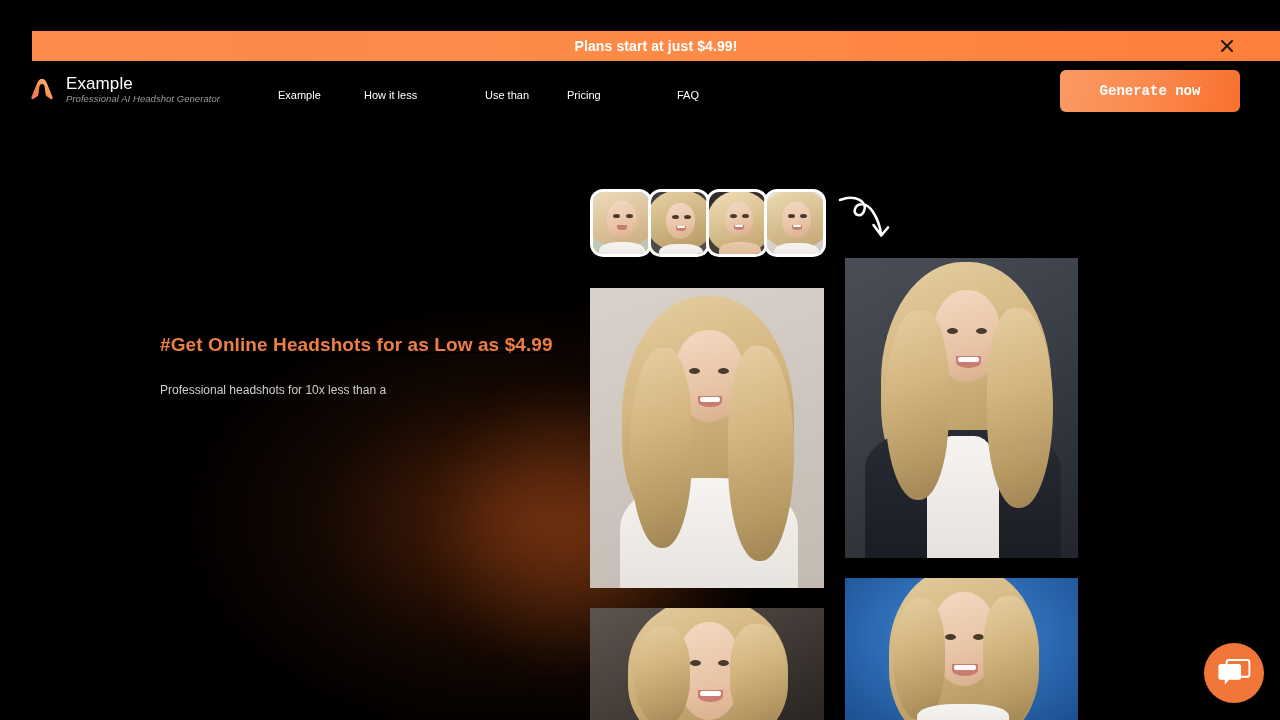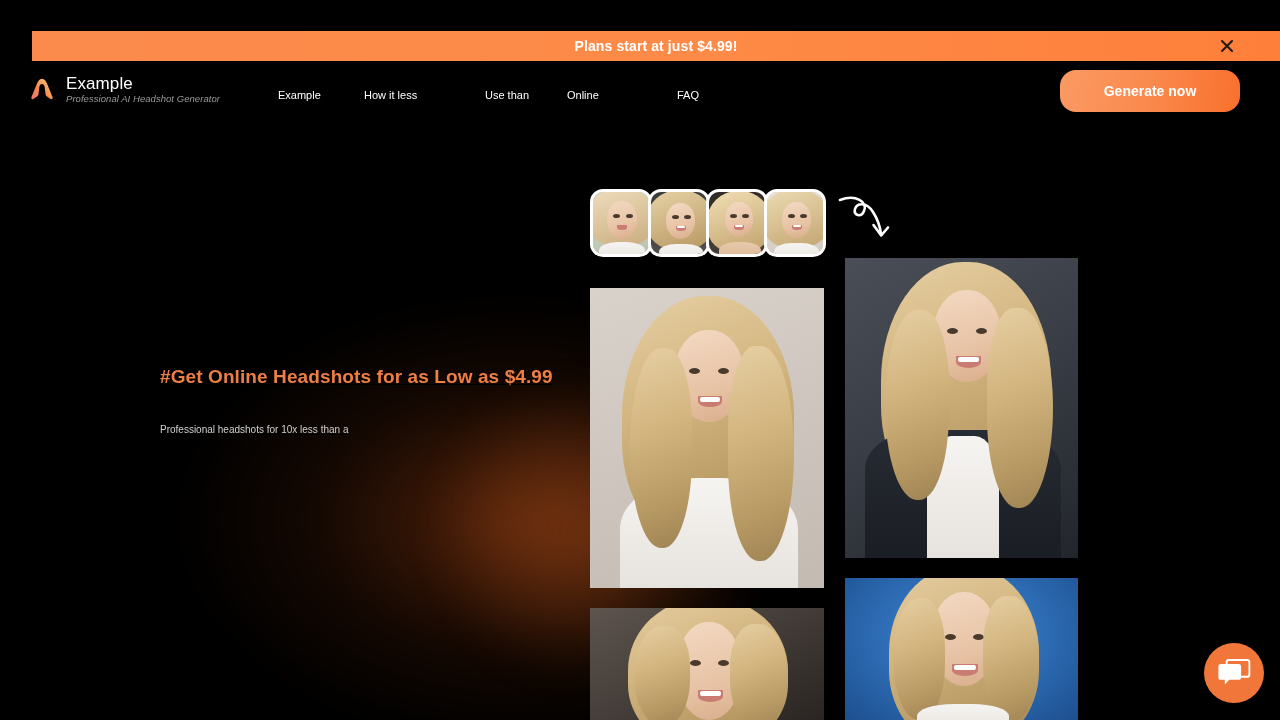--- a/index.html
+++ b/index.html
@@ -54,37 +54,37 @@
     white-space:normal;
   }
   .nl-0 { width:86px; }
   .nl-1 { width:121px; }
   .nl-2 { width:82px; }
   .nl-3 { width:110px; }
   .nl-4 { width:60px; }
 
   .cta-btn {
     position:absolute; right:40px; top:9px; width:180px; height:42px;
-    border:0; border-radius:16px; cursor:pointer;
+    border:0; border-radius:6px; cursor:pointer;
     background:linear-gradient(100deg,#fb9a63 0%,#fa8a4e 48%,#f9702c 100%);
-    color:#fff; font-size:14px; font-weight:bold; font-family:Liberation Sans, sans-serif;
-  }
-
-  
-  .hero-left { position:absolute; left:160px; top:362px; width:400px;text-decoration:underline; }
+    color:#fff; font-size:14px; font-weight:bold; font-family:Liberation Mono, monospace;
+  }
+
+  
+  .hero-left { position:absolute; left:160px; top:330px; width:400px;text-decoration:underline; }
   .hero-tag {
     color:#ed7f45; font-size:19px; font-weight:bold; line-height:30px;
     letter-spacing:0.1px;
   }
   .hero-title {
     margin-top:18px; color:#fff; font-size:40px; font-weight:bold;
     line-height:48px; letter-spacing:-0.2px; width:330px;
   }
   .hero-sub {
-    margin-top:26px; color:#cfcfcf; font-size:10px; line-height:24px;
+    margin-top:18px; color:#cfcfcf; font-size:12px; line-height:24px;
     width:340px;
   }
 
   
   .thumbs { position:absolute; left:590px; top:189px; display:flex; }
   .thumb {
     width:62px; height:68px; border-radius:13px; border:3px solid #fff;
     overflow:hidden; margin-right:-4px; position:relative; cursor:pointer;
     background:#c8b8a8;
   }
@@ -161,21 +161,21 @@
       <span class="brand-txt">
         <span class="brand-name">Example</span>
         <span class="brand-sub">Professional AI Headshot Generator</span>
       </span>
     </div>
 
     <div class="nav-links">
       <span class="nav-link nl-0">Example</span>
       <span class="nav-link nl-1">How it less</span>
       <span class="nav-link nl-2">Use than</span>
-      <span class="nav-link nl-3">Online</span>
+      <span class="nav-link nl-3">Pricing</span>
       <span class="nav-link nl-4">FAQ</span>
     </div>
 
     <button class="cta-btn">Generate now</button>
   </div>
 
   <div class="hero-left">
     <div class="hero-tag">#Get Online Headshots for as Low as $4.99</div>
     <p class="hero-sub">Professional headshots for 10x less than a</p>
   </div>

